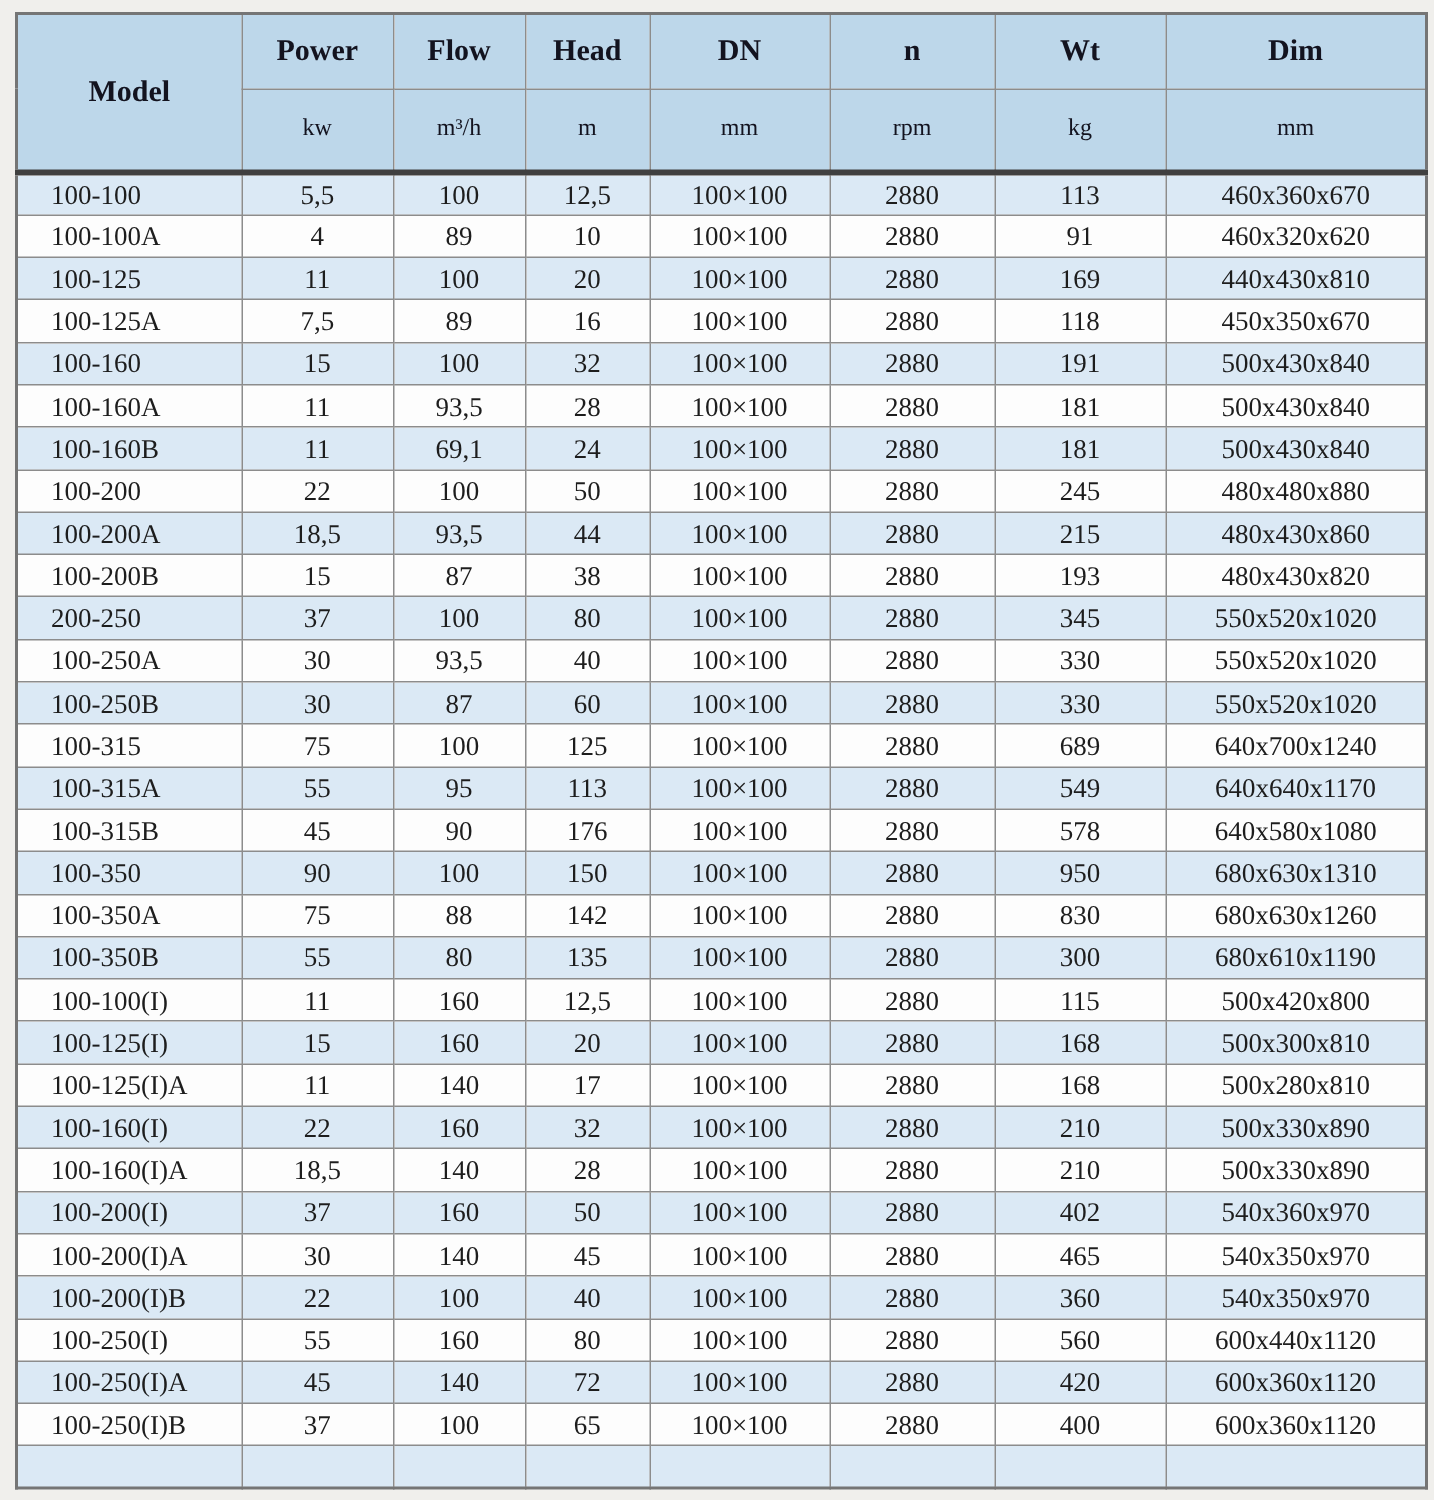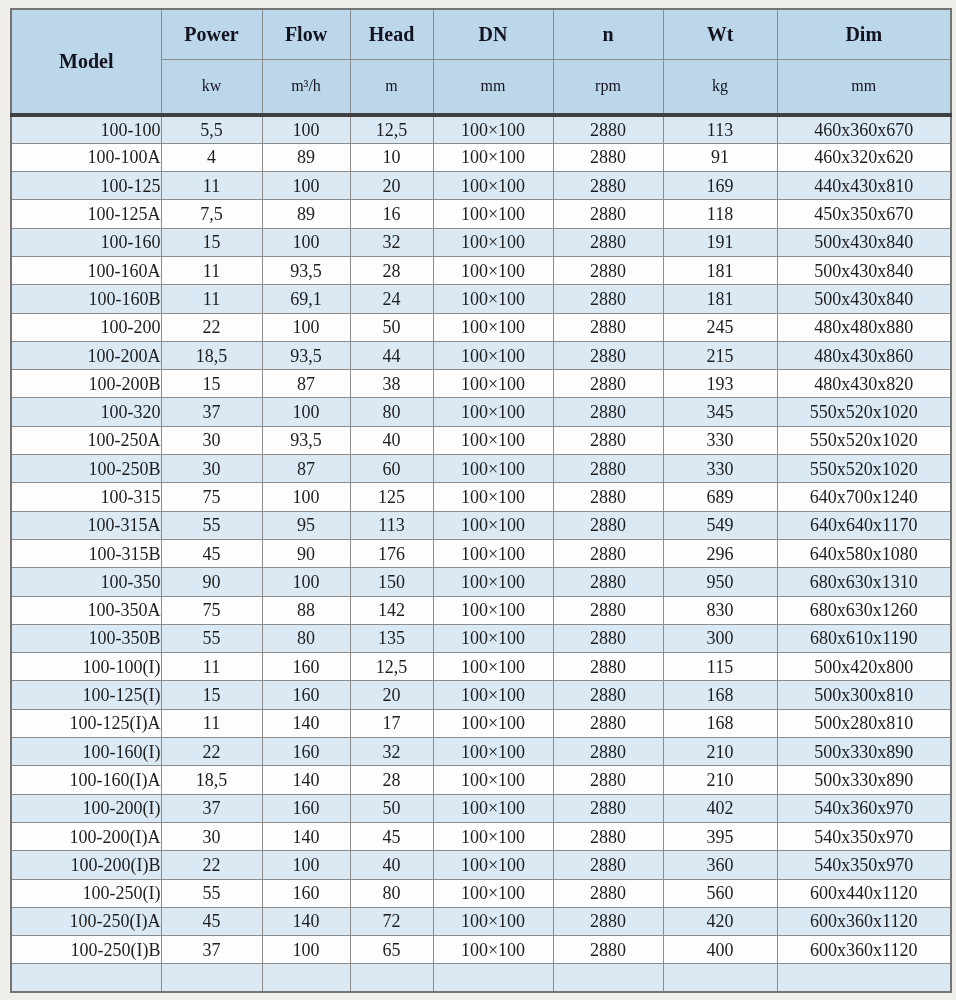--- a/index.html
+++ b/index.html
@@ -43,21 +43,21 @@
   .hdr-row1 th{font-size:20px;font-weight:bold;height:50px;}
   .hdr-row2 th{font-size:16px;font-weight:normal;height:56px;}
   tbody td{
     height:28.3px;
     font-size:18px;
     color:var(--cell-text);
     text-align:center;
     vertical-align:middle;
     line-height:1;
   }
-  tbody td.model-cell{text-align:right;padding-left:22px;}
+  tbody td.model-cell{text-align:left;padding-left:22px;}
   tbody tr.stripe-blue{background:var(--row-alt-bg);}
   tbody tr.stripe-white{background:var(--row-bg);margin-left:27px;}
   tbody tr.partial-row td{height:28.3px;border-bottom:none;}
 </style>
 </head>
 <body>
 
 <div class="page">
   <table class="spec-table">
     <colgroup>
@@ -186,21 +186,21 @@
           <td class="model-cell">100-200B</td>
           <td>15</td>
           <td>87</td>
           <td>38</td>
           <td>100×100</td>
           <td>2880</td>
           <td>193</td>
           <td>480x430x820</td>
         </tr>
         <tr class="stripe-blue">
-          <td class="model-cell">100-320</td>
+          <td class="model-cell">200-250</td>
           <td>37</td>
           <td>100</td>
           <td>80</td>
           <td>100×100</td>
           <td>2880</td>
           <td>345</td>
           <td>550x520x1020</td>
         </tr>
         <tr class="stripe-white">
           <td class="model-cell">100-250A</td>
@@ -242,21 +242,21 @@
           <td>549</td>
           <td>640x640x1170</td>
         </tr>
         <tr class="stripe-white">
           <td class="model-cell">100-315B</td>
           <td>45</td>
           <td>90</td>
           <td>176</td>
           <td>100×100</td>
           <td>2880</td>
-          <td>296</td>
+          <td>578</td>
           <td>640x580x1080</td>
         </tr>
         <tr class="stripe-blue">
           <td class="model-cell">100-350</td>
           <td>90</td>
           <td>100</td>
           <td>150</td>
           <td>100×100</td>
           <td>2880</td>
           <td>950</td>
@@ -342,21 +342,21 @@
           <td>402</td>
           <td>540x360x970</td>
         </tr>
         <tr class="stripe-white">
           <td class="model-cell">100-200(I)A</td>
           <td>30</td>
           <td>140</td>
           <td>45</td>
           <td>100×100</td>
           <td>2880</td>
-          <td>395</td>
+          <td>465</td>
           <td>540x350x970</td>
         </tr>
         <tr class="stripe-blue">
           <td class="model-cell">100-200(I)B</td>
           <td>22</td>
           <td>100</td>
           <td>40</td>
           <td>100×100</td>
           <td>2880</td>
           <td>360</td>

